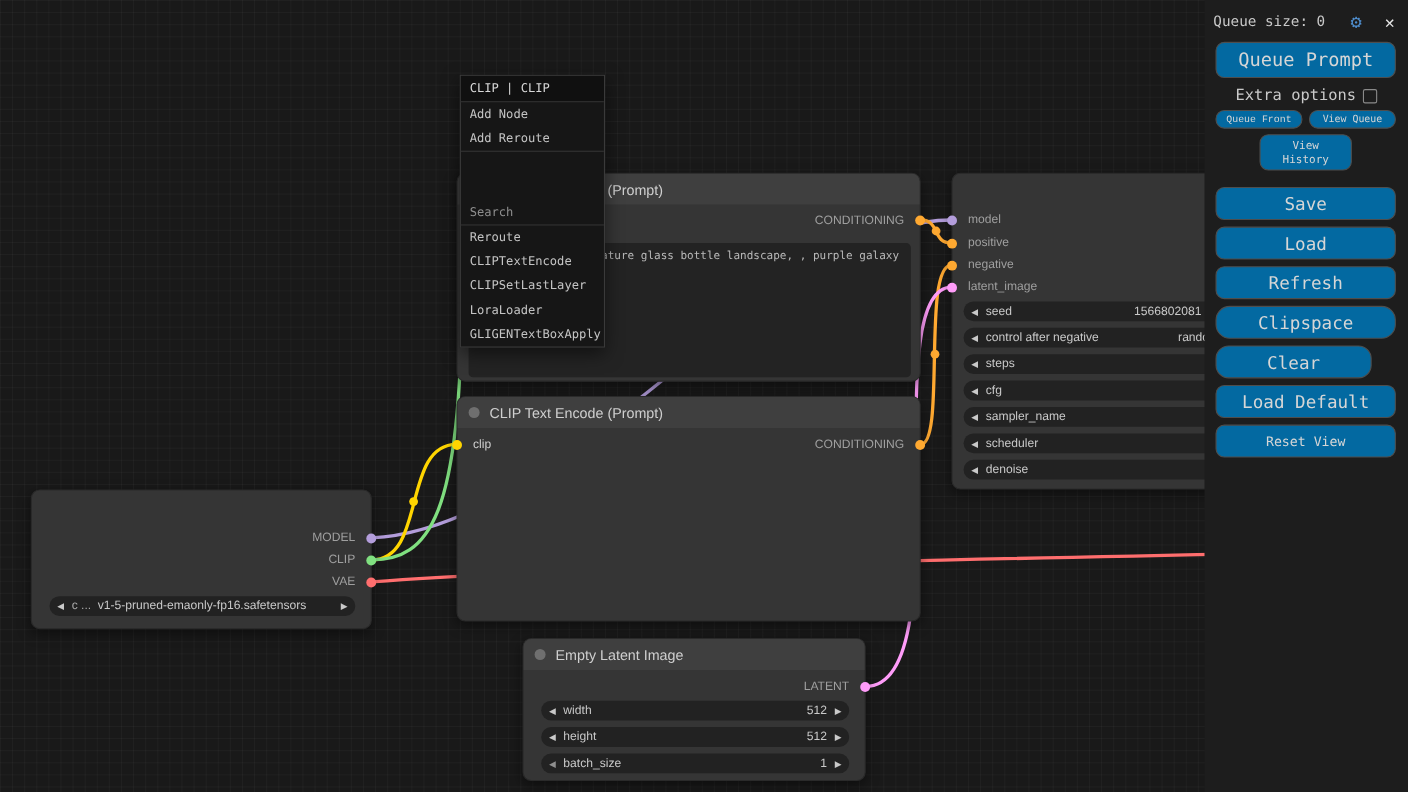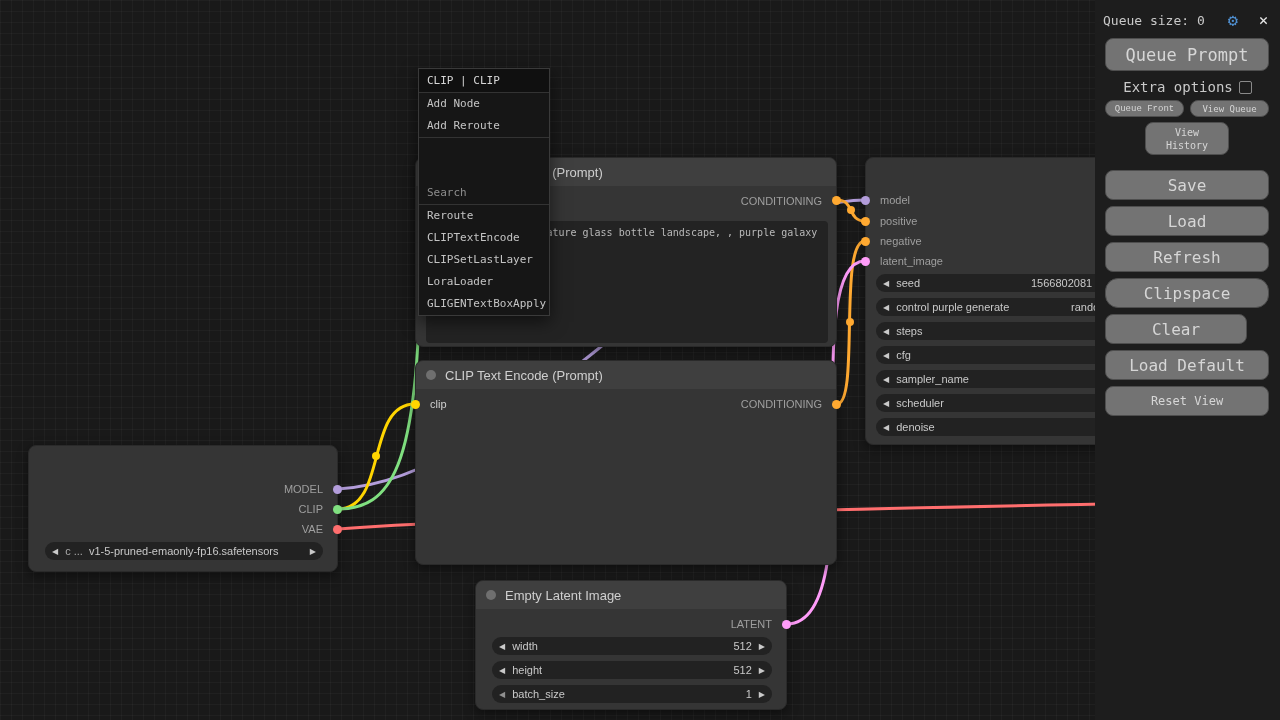--- a/index.html
+++ b/index.html
@@ -21,21 +21,21 @@
   .warrow{font-size:8px;color:#c9c9c9;padding:0 7px;flex:none;}
   .wvalue{margin-left:auto;}
   .wvalue-abs{position:absolute;top:3px;}
   .ta{position:absolute;background:#232323;border-radius:4px;color:#b9b9b9;font-family:"DejaVu Sans Mono",monospace;font-size:10px;padding:6px;white-space:pre;overflow:hidden;}
   .ctx{position:absolute;left:418px;top:68px;width:132px;z-index:5;background:#161616;border:1px solid #3a3a3a;box-shadow:0 6px 16px rgba(0,0,0,.55);font-family:"DejaVu Sans Mono",monospace;font-size:11px;color:#c4c4c4;}
   .ctx-title{padding:5px 8px;background:#101010;color:#d8d8d8;border-bottom:1px solid #333;}
   .ctx-item{padding:4px 8px;line-height:14px;white-space:nowrap;overflow:hidden;}
   .ctx-search{padding:4px 8px;line-height:14px;color:#8e8e8e;border-bottom:1px solid #333;margin-top:44px;}
   .ctx-sep{border-top:1px solid #333;}
   .sidebar{position:absolute;right:0;top:0;width:185px;height:720px;z-index:10;background:#1d1d1d;font-family:"DejaVu Sans Mono",monospace;color:#cfcfcf;}
-  .sbtn{position:absolute;background:#737373;border:1px solid #4e4e4e;border-radius:8px;color:#d6d6d6;display:flex;align-items:center;justify-content:center;text-align:center;cursor:pointer;font-family:"DejaVu Sans Mono",monospace;}
+  .sbtn{position:absolute;background:#0369a1;border:1px solid #4e4e4e;border-radius:8px;color:#d6d6d6;display:flex;align-items:center;justify-content:center;text-align:center;cursor:pointer;font-family:"DejaVu Sans Mono",monospace;}
   .queue-size{position:absolute;left:8px;top:13px;font-size:13px;color:#c9c9c9;}
   .gear{position:absolute;right:42px;top:10px;font-size:17px;color:#4f8fd0;cursor:pointer;}
   .close-x{position:absolute;right:12px;top:11px;font-size:15px;color:#e8e8e8;cursor:pointer;}
   .extra-row{position:absolute;left:0;top:79px;width:185px;display:flex;align-items:center;justify-content:center;font-size:14px;color:#c9c9c9;gap:6px;}
   .chk{width:13px;height:13px;border:1px solid #8a8a8a;border-radius:2px;background:transparent;cursor:pointer;}
 </style>
 </head>
 <body>
 
 <div id="app">
@@ -73,21 +73,21 @@
     <span class="slot-dot" style="left:-5px;top:79px;background:#FFA931;"></span>
     <span class="slot-dot" style="left:-5px;top:99px;background:#FF9CF9;"></span>
 
     <div class="widget" style="left:10px;top:116px;width:260px;">
       <span class="warrow">◀</span>
       <span>seed</span>
       <span class="wvalue-abs" style="left:155px;">1566802081</span>
     </div>
     <div class="widget" style="left:10px;top:140px;width:260px;">
       <span class="warrow">◀</span>
-      <span>control purple generate</span>
+      <span>control after negative</span>
       <span class="wvalue-abs" style="left:195px;">randomize</span>
     </div>
     <div class="widget" style="left:10px;top:164px;width:260px;">
       <span class="warrow">◀</span>
       <span>steps</span>
     </div>
     <div class="widget" style="left:10px;top:188px;width:260px;">
       <span class="warrow">◀</span>
       <span>cfg</span>
     </div>
@@ -184,18 +184,18 @@
     </div>
 
     <div class="sbtn" style="left:10px;top:100px;width:79px;height:17px;font-size:9px;font-family:Liberation Mono, monospace;">Queue Front</div>
     <div class="sbtn" style="left:95px;top:100px;width:79px;height:17px;font-size:9px;">View Queue</div>
     <div class="sbtn" style="left:50px;top:122px;width:84px;height:33px;font-size:10px;line-height:13px;padding:0 14px;">View History</div>
 
     <div class="sbtn" style="left:10px;top:170px;width:164px;height:30px;font-size:16px;">Save</div>
     <div class="sbtn" style="left:10px;top:206px;width:164px;height:30px;font-size:16px;">Load</div>
     <div class="sbtn" style="left:10px;top:242px;width:164px;height:30px;font-size:16px;">Refresh</div>
     <div class="sbtn" style="left:10px;top:278px;width:164px;height:30px;font-size:16px;border-radius:13px;">Clipspace</div>
-    <div class="sbtn" style="left:10px;top:314px;width:142px;height:30px;font-size:16px;">Clear</div>
+    <div class="sbtn" style="left:10px;top:314px;width:142px;height:30px;font-size:16px;border-radius:12px;">Clear</div>
     <div class="sbtn" style="left:10px;top:350px;width:164px;height:30px;font-size:16px;">Load Default</div>
     <div class="sbtn" style="left:10px;top:386px;width:164px;height:30px;font-size:12px;">Reset View</div>
   </div>
 
 </div>
 
 </body></html>

